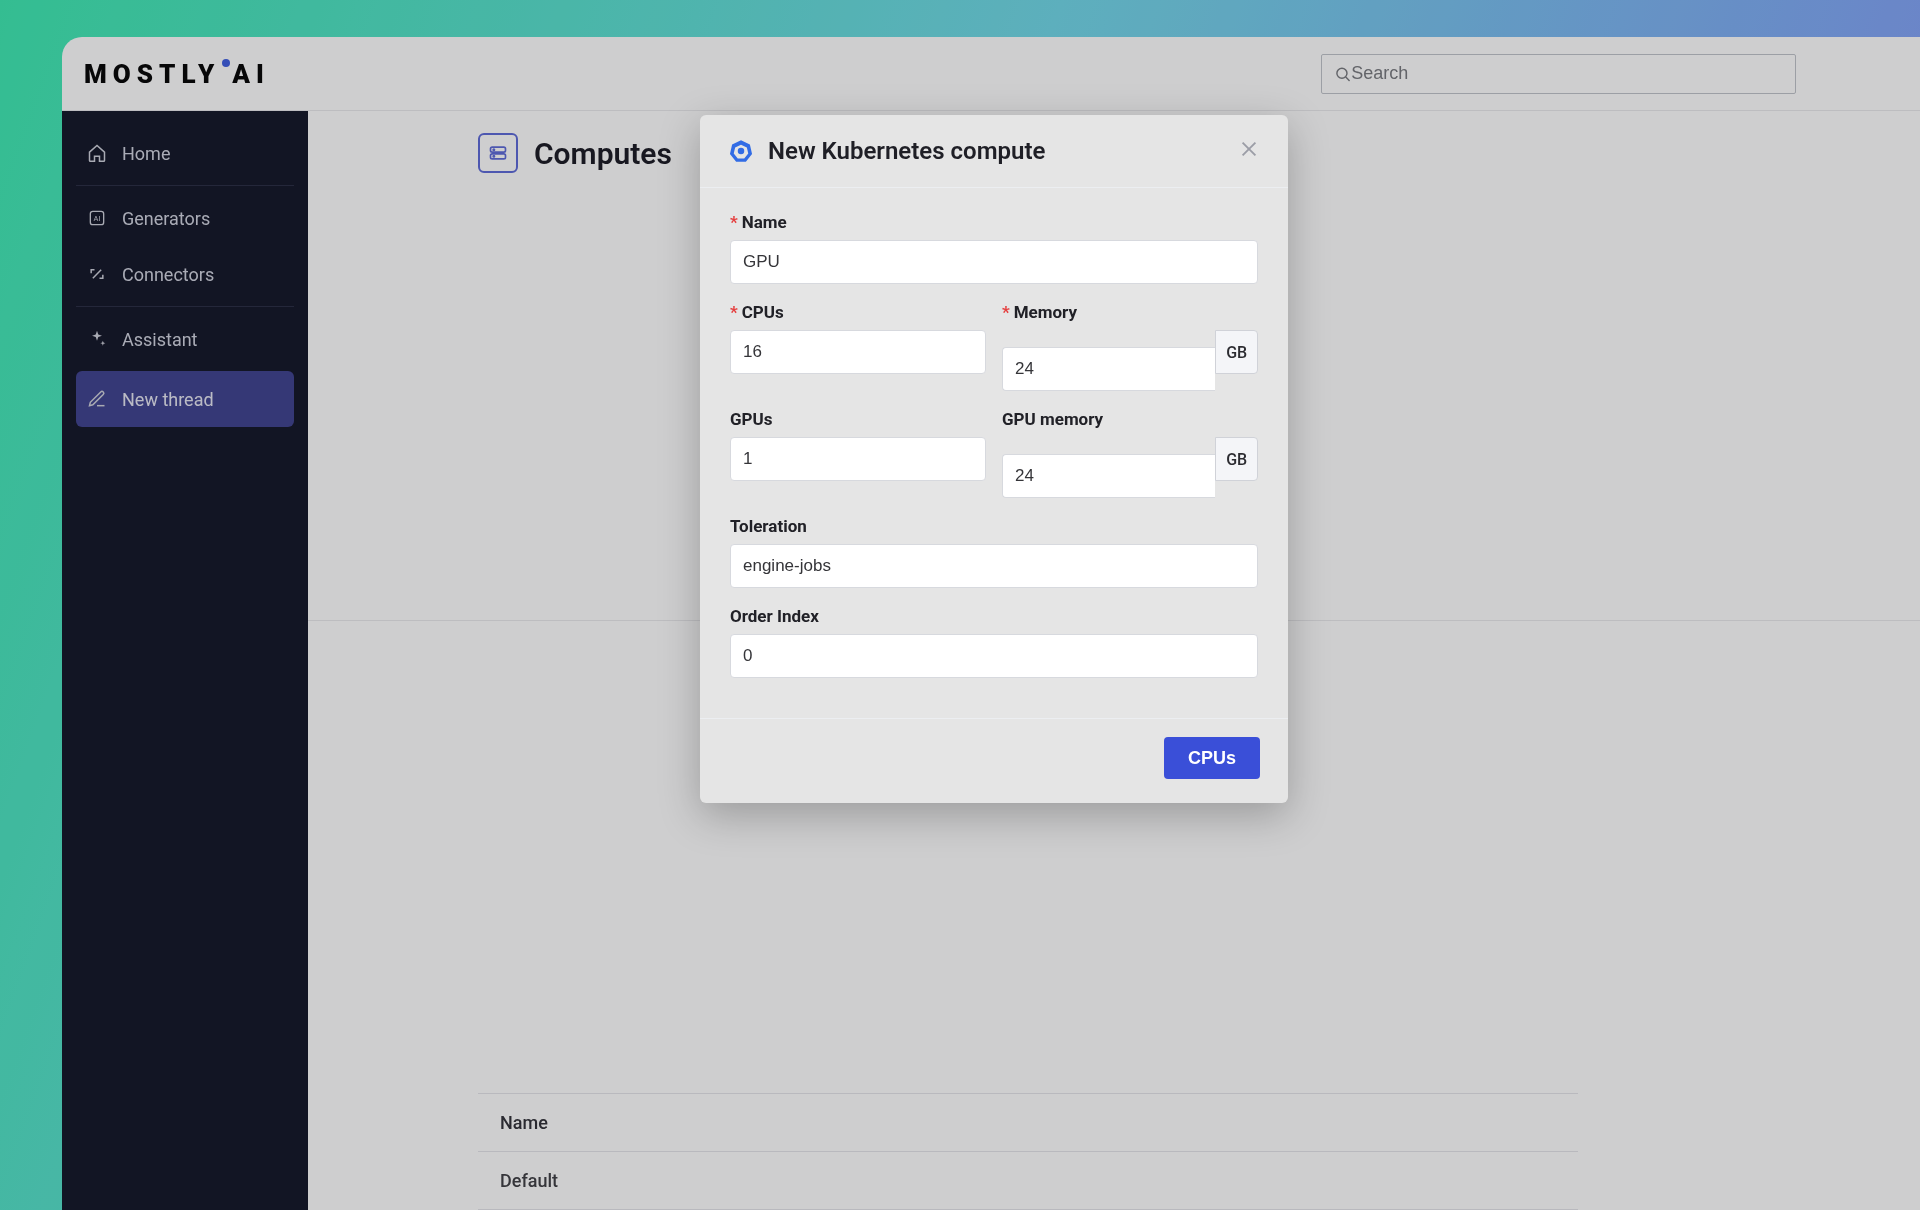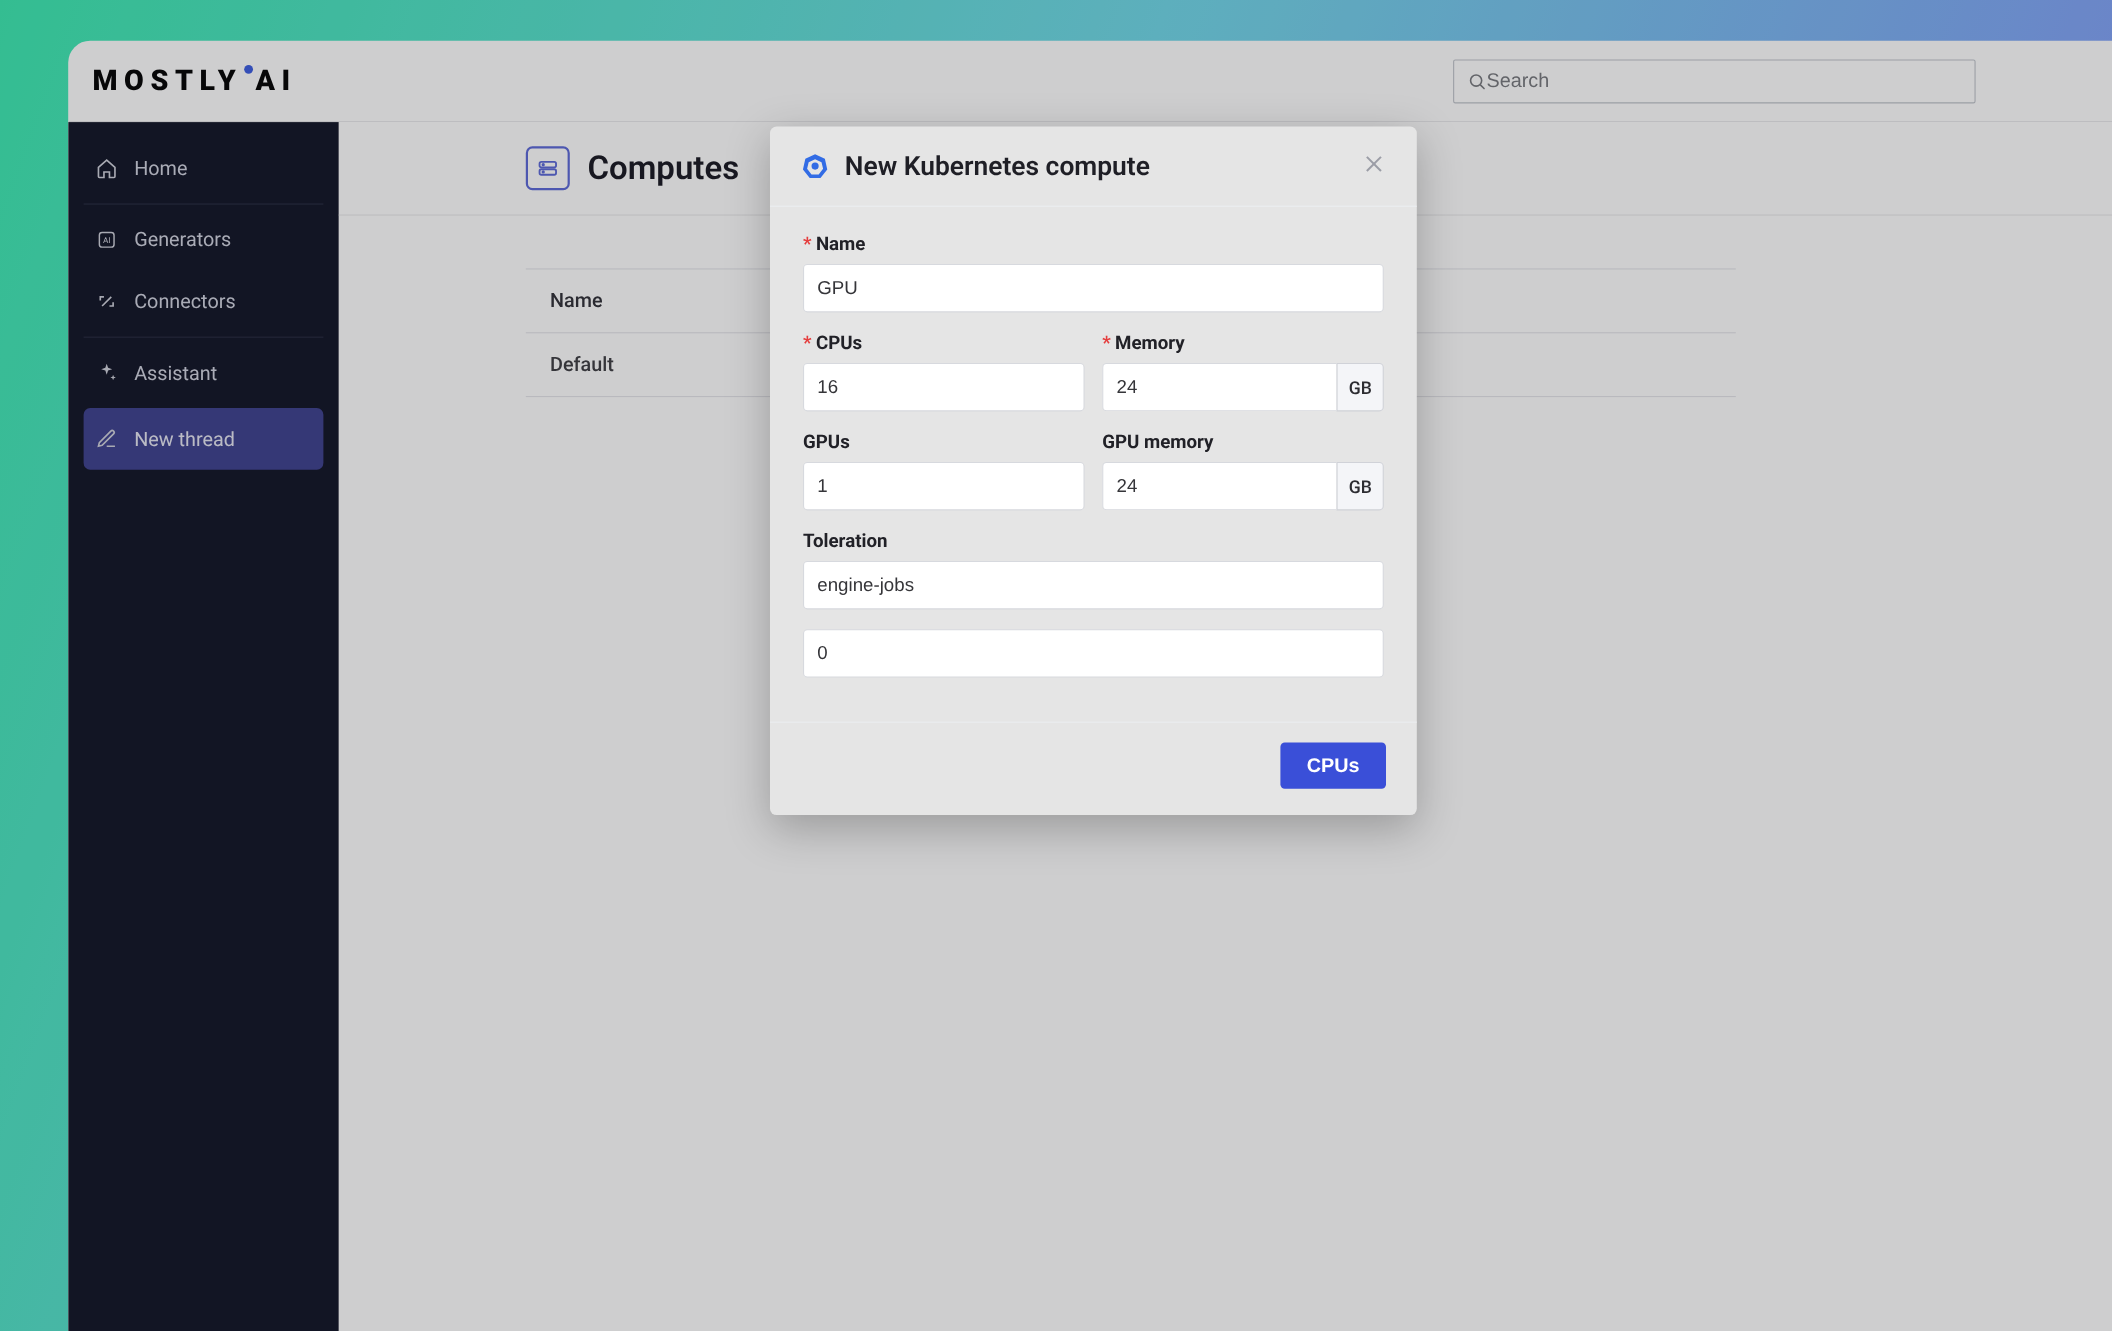--- a/index.html
+++ b/index.html
@@ -89,21 +89,21 @@
       background: #262a40;
       margin: 4px 0;
     }
     .side-item.new-thread {
       background: #3c3f8d;
       border-radius: 6px;
       color: #e6e7f2;
       margin-top: 4px;
     }
     .side-icon { width: 22px; height: 22px; display: inline-flex; align-items: center; justify-content: center; color: #cfd1db; }
-    .main { flex: 1; background: #fff; display: flex; flex-direction: column; padding: 0 0 0 0; }
+    .main { flex: 1; background: #fff; display: flex; flex-direction: column; padding: 0 0 0 0; justify-content: space-between; }
     .page-head { display: flex; align-items: center; gap: 16px; padding: 22px 0 22px 170px; }
     .page-head .iconbox {
       width: 40px; height: 40px; border: 2px solid #5a67d8; border-radius: 6px;
       display: flex; align-items: center; justify-content: center; color: #5a67d8;
     }
     .page-head h1 { font-size: 30px; font-weight: 600; color: #171720; }
     .page-divider { height: 1px; background: #e9eaec; }
     .table-area { padding: 48px 0 0 170px; }
     table { border-collapse: collapse; width: 1100px; color: #2b2b32; }
     th, td { text-align: left; font-size: 18px; font-weight: 500; padding: 18px 22px; }
@@ -143,21 +143,21 @@
     .form-row { display: flex; gap: 16px; margin-bottom: 18px; }
     .form-col { flex: 1; display: flex; flex-direction: column; gap: 8px; }
     .form-label { font-size: 17px; font-weight: 700; color: #212127; }
     .req { color: #e53e3e; margin-right: 4px; }
     .input {
       height: 44px; border: 1px solid #d7d9de; border-radius: 4px;
       padding: 0 12px; font-size: 17px; color: #353539; outline: none;
       width: 100%;
     }
     .input-suffix-wrap { display: flex; }
-    .input-suffix-wrap .input { border-radius: 4px 0 0 4px; border-right: none; }
+    .input-suffix-wrap .input { border-radius: 4px 0 0 4px; border-right: none; margin-top: 17px; }
     .suffix {
       height: 44px; width: 52px; border: 1px solid #d0d2d8; border-radius: 0 4px 4px 0;
       background: #f4f5f8; display: flex; align-items: center; justify-content: center;
       font-size: 16px; color: #2c2c31; font-weight: 500;
     }
     .modal-foot { border-top: 1px solid #eceef1; padding: 18px 28px 24px; display: flex; justify-content: flex-end; }
     .btn-primary {
       background: #3a4fd8; color: #fff; border: none; border-radius: 4px;
       padding: 0 24px; height: 42px; font-size: 18px; font-weight: 600; cursor: pointer;
     }
@@ -322,20 +322,21 @@
 
     <div class="form-row">
       <div class="form-col">
         <label class="form-label">Toleration</label>
         <input class="input" type="text" value="engine-jobs" style="">
       </div>
     </div>
 
     <div class="form-row" style="margin-bottom:4px">
       <div class="form-col">
+        <label class="form-label">Order Index</label>
         <input class="input" type="text" value="0" style="">
       </div>
     </div>
   </div>
 
   <div class="modal-foot">
     <button class="btn-primary">CPUs</button>
   </div>
 </div>
 

